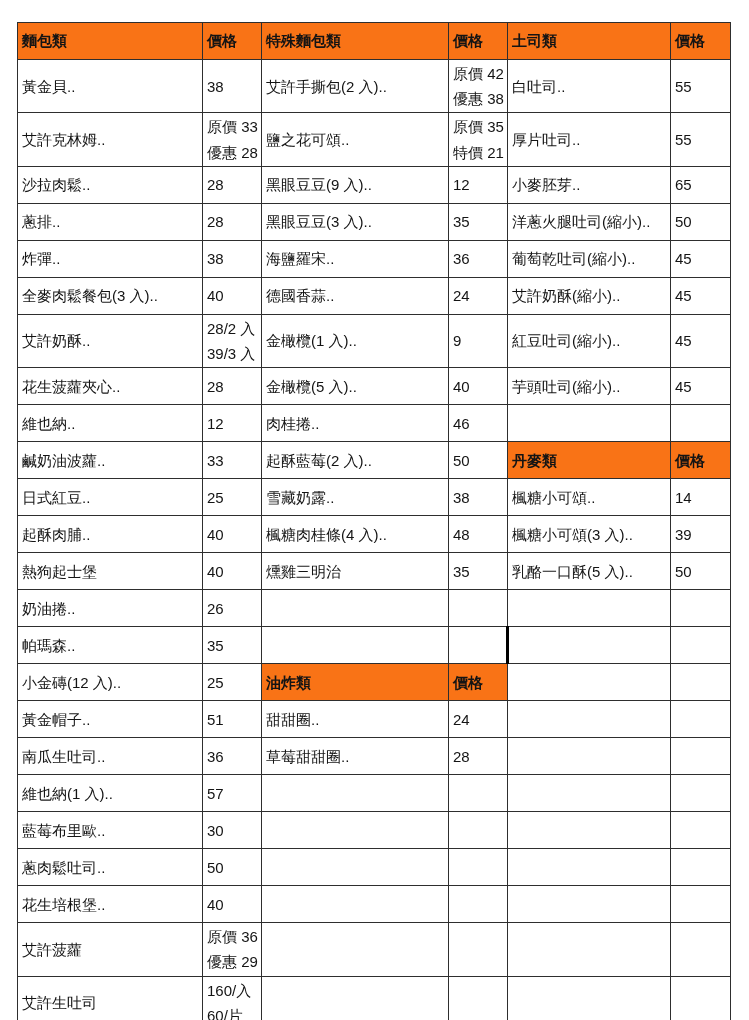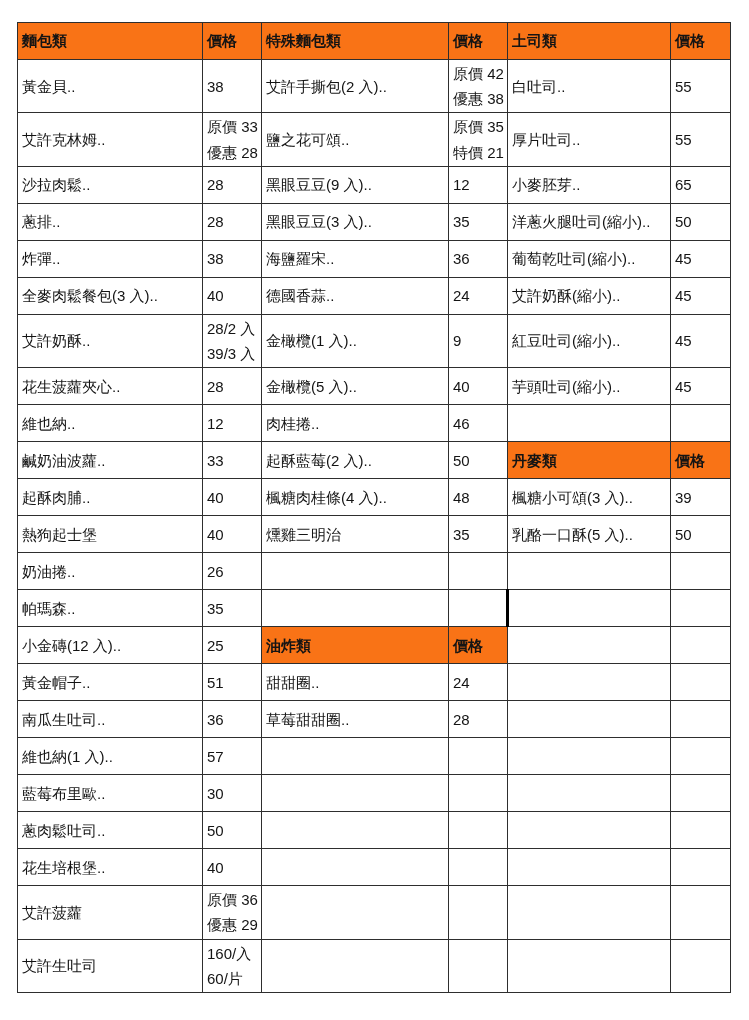--- a/index.html
+++ b/index.html
@@ -142,20 +142,28 @@
         </tr>
         <tr>
           <td class="item">鹹奶油波蘿..</td>
           <td class="price">33</td>
           <td class="item">起酥藍莓(2 入)..</td>
           <td class="price">50</td>
           <td class="item hdr">丹麥類</td>
           <td class="price hdr">價格</td>
         </tr>
         <tr>
+          <td class="item">日式紅豆..</td>
+          <td class="price">25</td>
+          <td class="item">雪藏奶露..</td>
+          <td class="price">38</td>
+          <td class="item">楓糖小可頌..</td>
+          <td class="price">14</td>
+        </tr>
+        <tr>
           <td class="item">起酥肉脯..</td>
           <td class="price">40</td>
           <td class="item">楓糖肉桂條(4 入)..</td>
           <td class="price">48</td>
           <td class="item">楓糖小可頌(3 入)..</td>
           <td class="price">39</td>
         </tr>
         <tr>
           <td class="item">熱狗起士堡</td>
           <td class="price">40</td>

